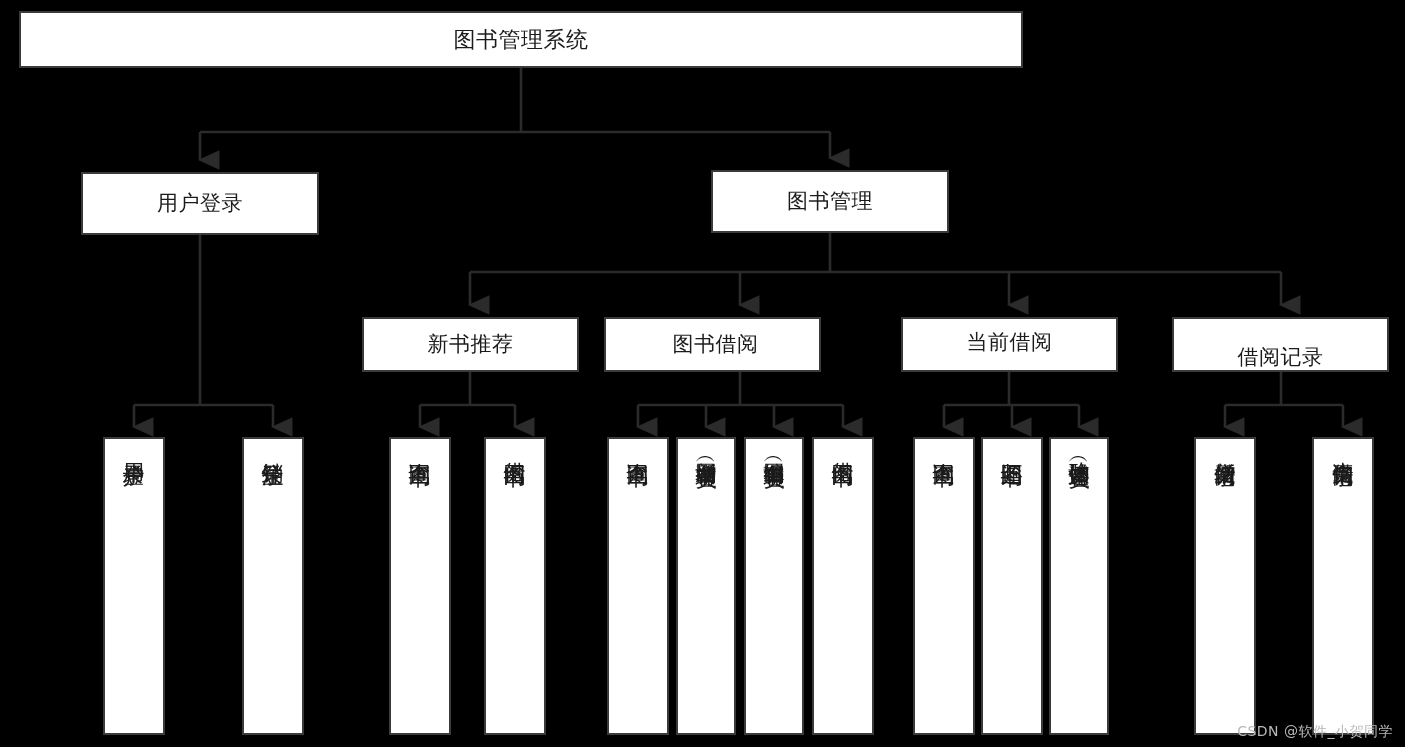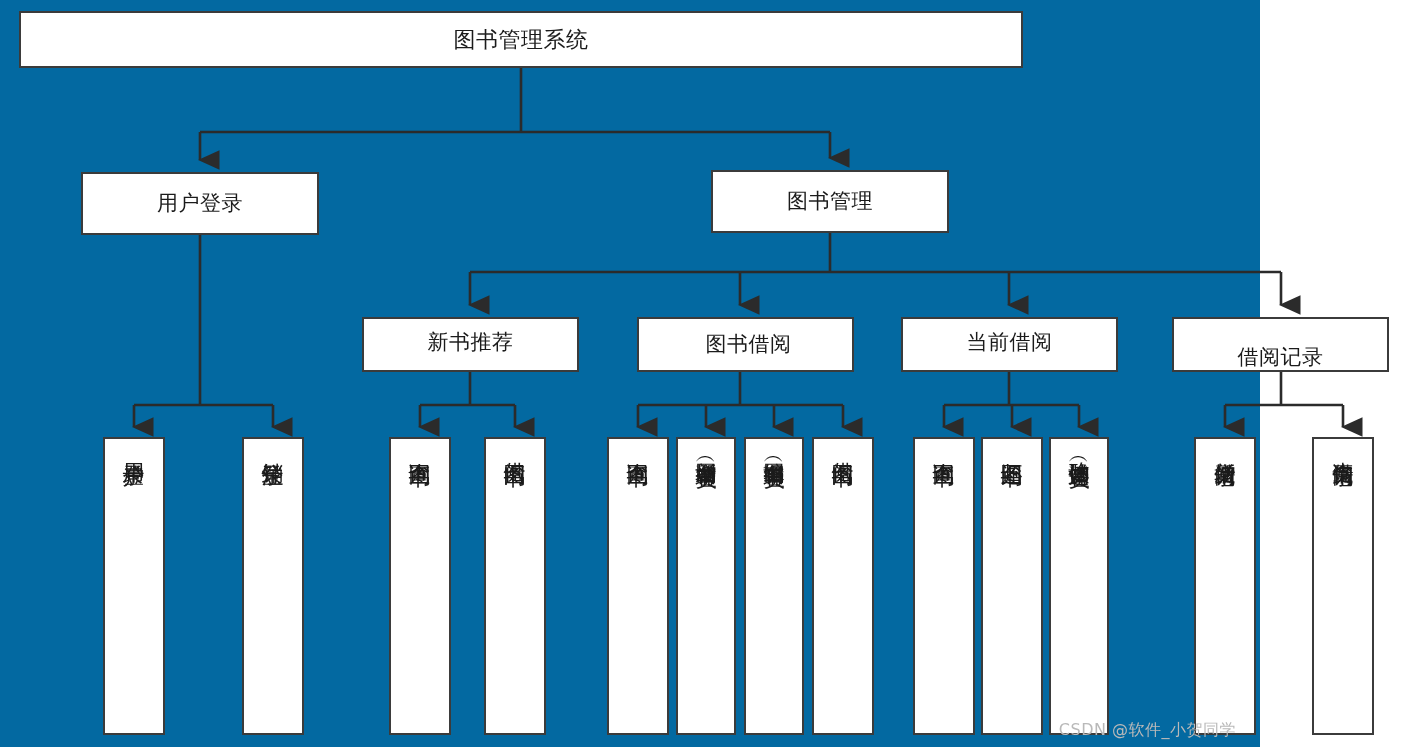--- a/index.html
+++ b/index.html
@@ -8,23 +8,23 @@
     background: #ffffff;
   }
   body {
     width: 1405px;
     height: 747px;
     overflow: hidden;
     font-family: "DejaVu Sans", "Liberation Sans", sans-serif;
   }
   #diagram-root {
     position: relative;
-    width: 1260px;
+    width: 1405px;
     height: 747px;
-    background: #0369a1;
+    background: #000000;
   }
   svg#wires {
     position: absolute;
     left: 0;
     top: 0;
     width: 1405px;
     height: 747px;
     pointer-events: none;
   }
   .node {
@@ -62,23 +62,23 @@
     font-size: 22px;
     line-height: 1.05;
     letter-spacing: 1px;
     white-space: nowrap;
   }
   .node.vert.tall .label {
     font-size: 21px;
   }
   #watermark {
     position: absolute;
-    right: 24px;
+    right: 12px;
     bottom: 6px;
-    font-size: 16px;
+    font-size: 14px;
     color: #b9b9b9;
     letter-spacing: 0.5px;
     user-select: none;
   }
 </style>
 </head>
 <body>
 
 <div id="diagram-root">
 
@@ -135,24 +135,24 @@
   <div id="nodes-layer">
       <div class="node horiz root" style="left: 19px; top: 11px; width: 1004px; height: 57px;">
         <span class="label">图书管理系统</span>
       </div>
       <div class="node horiz" style="left: 81px; top: 172px; width: 238px; height: 63px;">
         <span class="label">用户登录</span>
       </div>
       <div class="node horiz" style="left: 711px; top: 170px; width: 238px; height: 63px;">
         <span class="label">图书管理</span>
       </div>
-      <div class="node horiz" style="left: 362px; top: 317px; width: 217px; height: 55px; font-family: Liberation Mono, monospace;">
+      <div class="node horiz" style="left: 362px; top: 317px; width: 217px; height: 55px;">
         <span class="label">新书推荐</span>
       </div>
-      <div class="node horiz" style="left: 637px; top: 317px; width: 217px; height: 55px; padding-left: 6px;">
+      <div class="node horiz" style="left: 604px; top: 317px; width: 217px; height: 55px; padding-left: 6px;">
         <span class="label">图书借阅</span>
       </div>
       <div class="node horiz" style="left: 901px; top: 317px; width: 217px; height: 55px; font-family: Liberation Mono, monospace;">
         <span class="label">当前借阅</span>
       </div>
       <div class="node horiz" style="left: 1172px; top: 317px; width: 217px; height: 55px; align-items: flex-end;">
         <span class="label">借阅记录</span>
       </div>
       <div class="node vert" title="用户登录" style="left: 103px; top: 437px; width: 62px; height: 298px;">
         <span class="label">用户登录</span>

